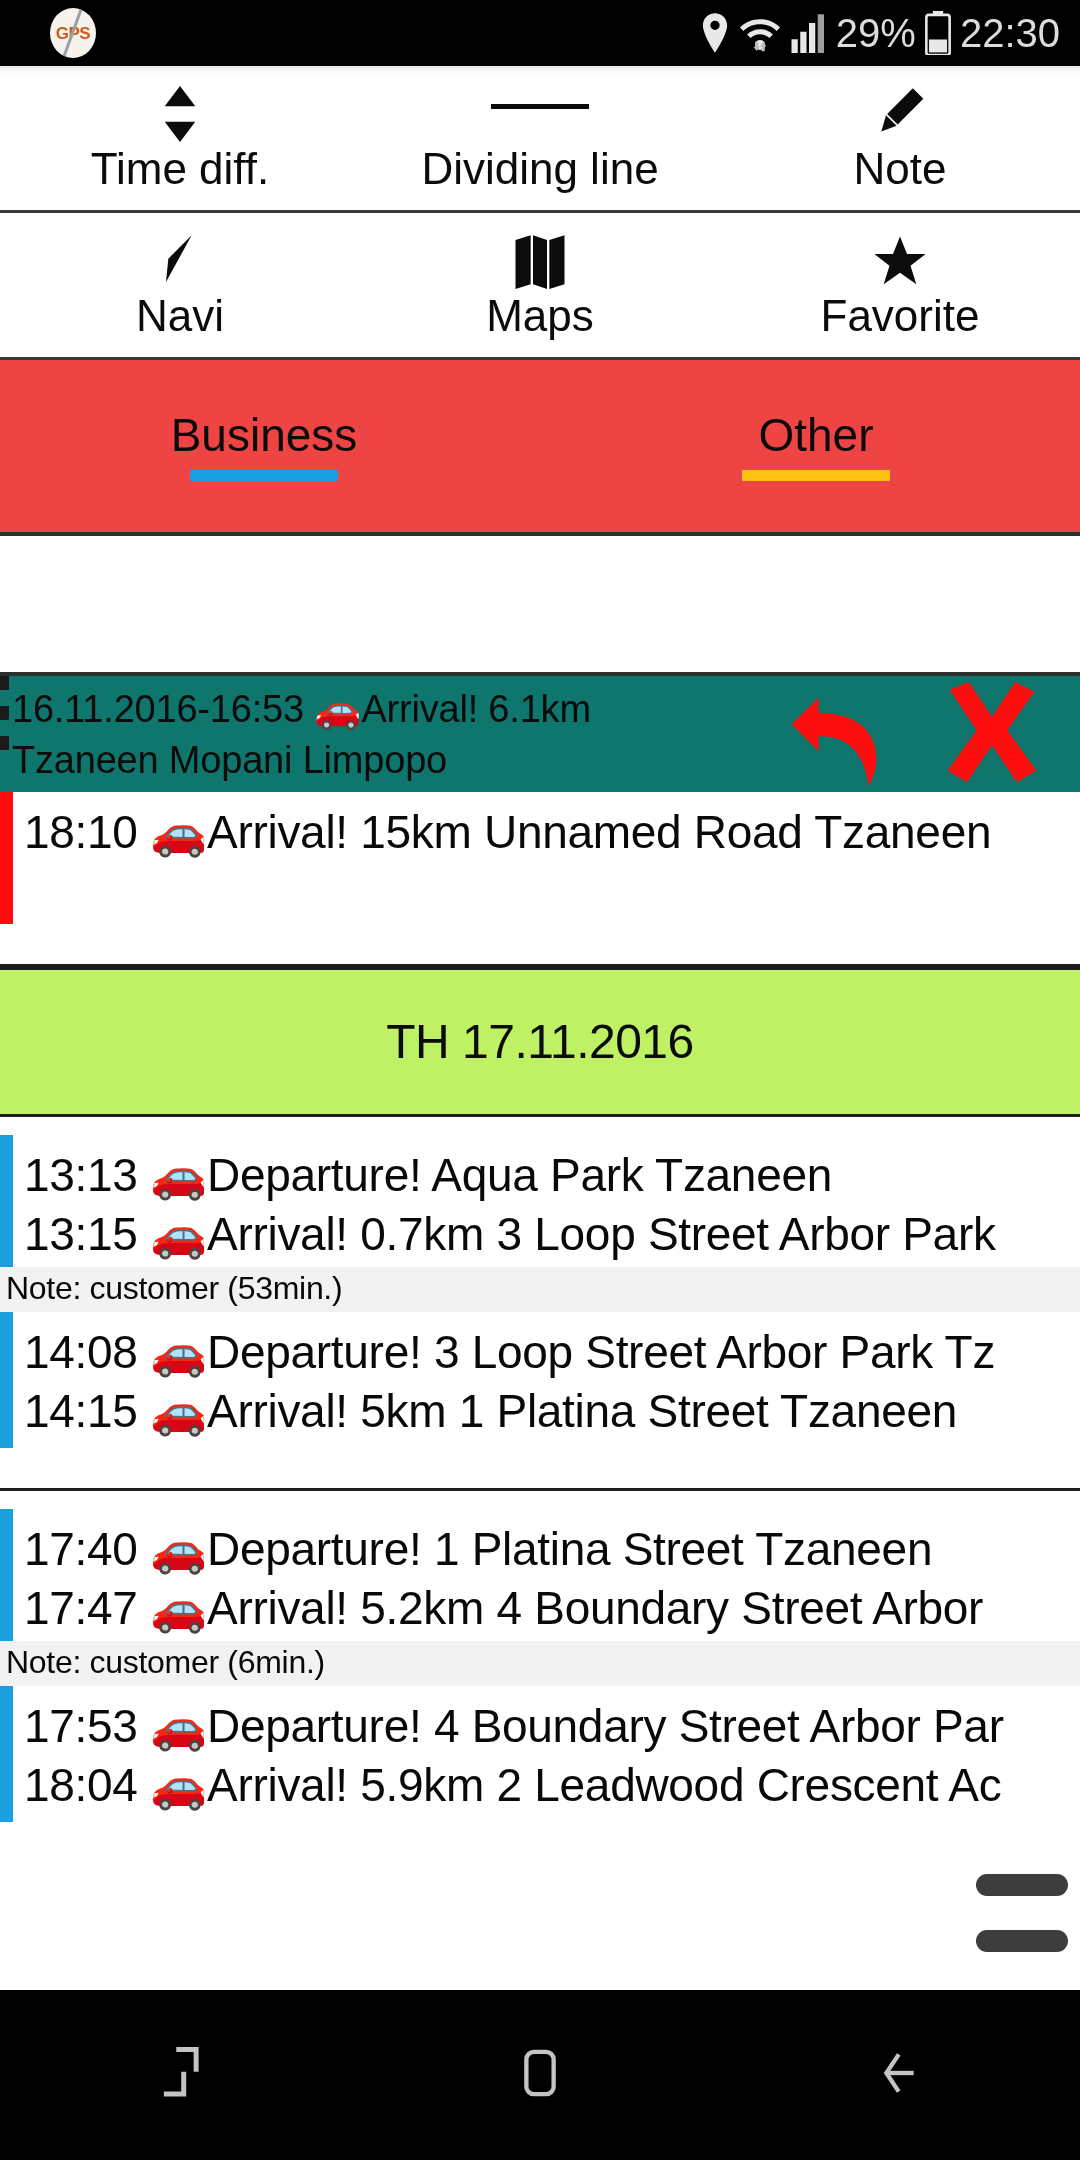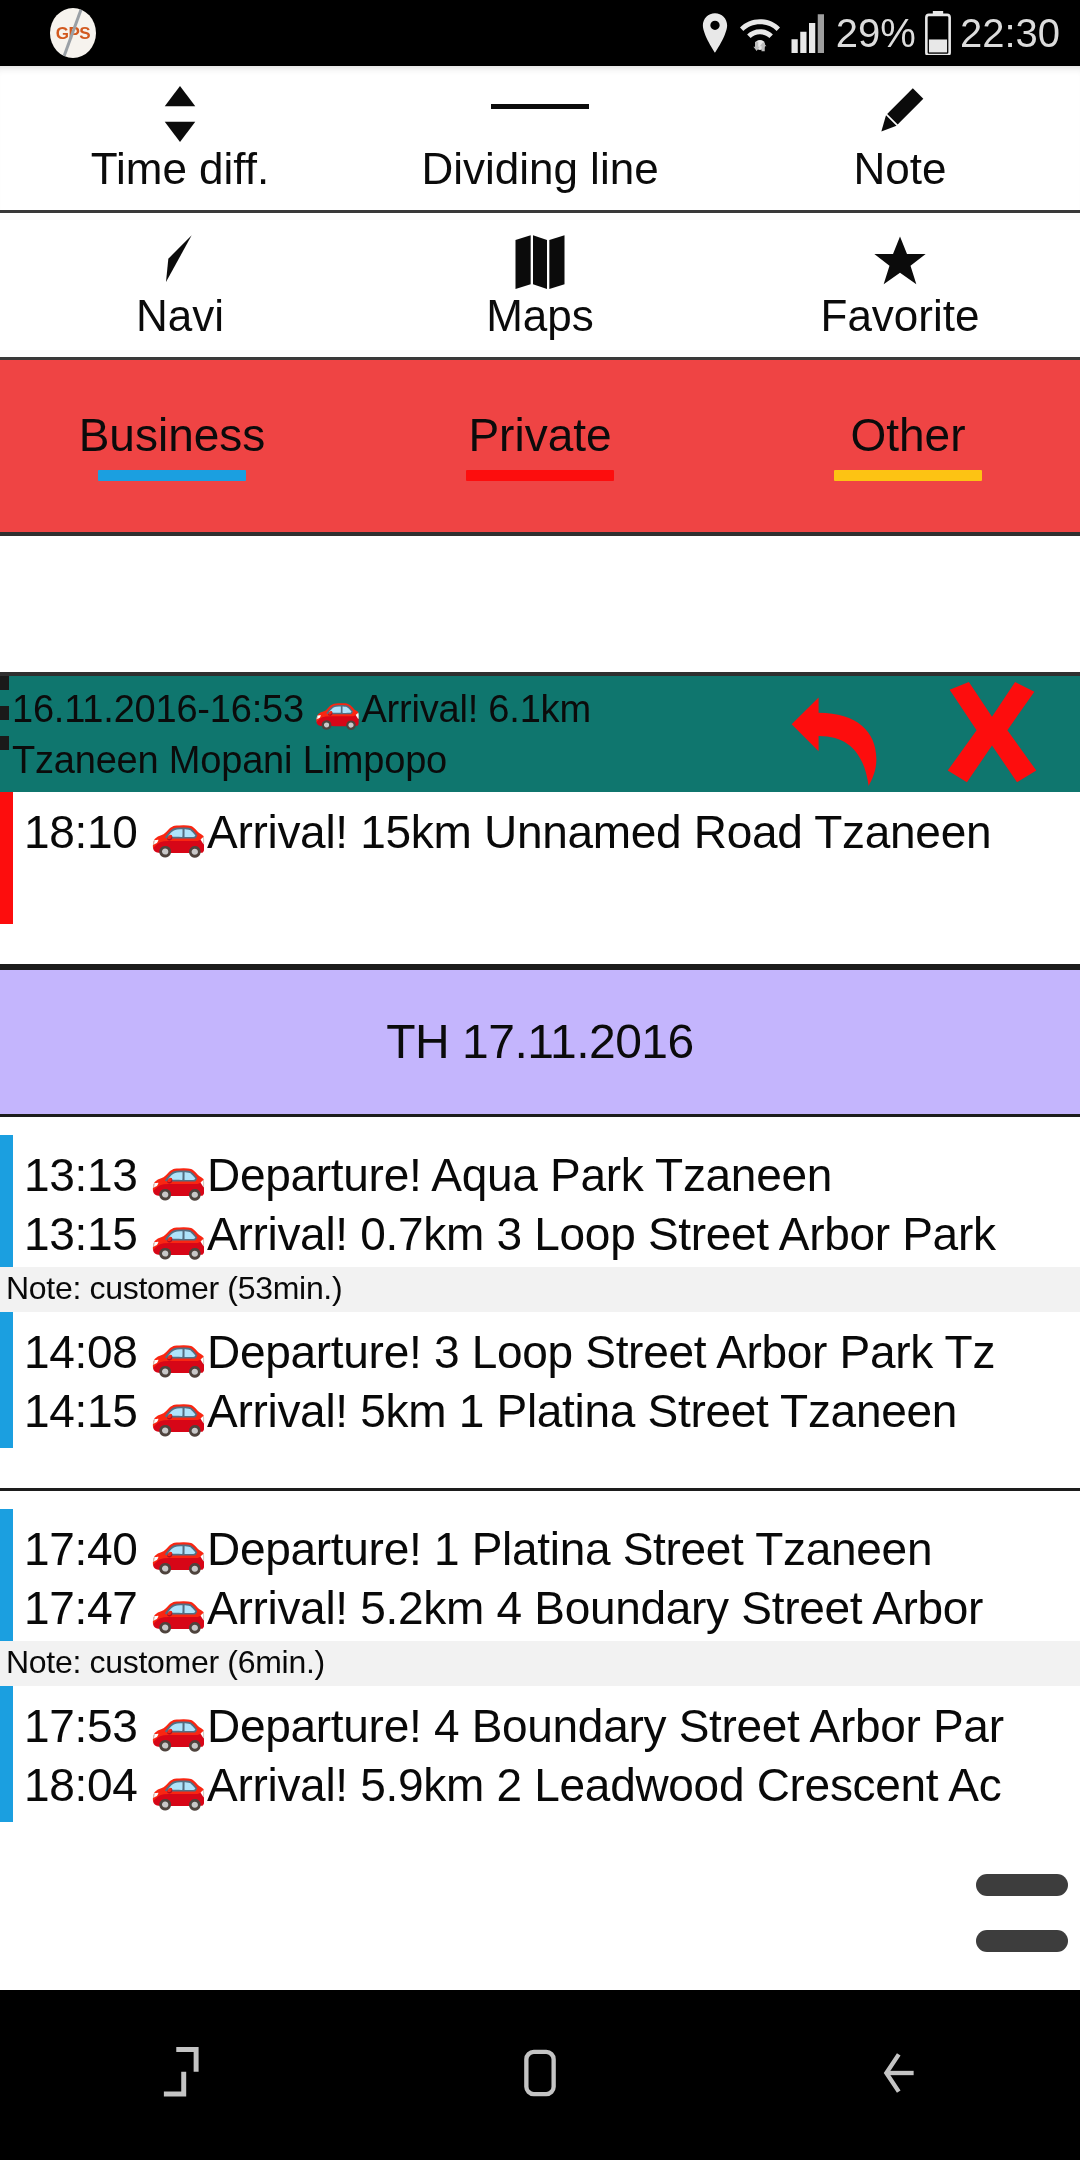--- a/index.html
+++ b/index.html
@@ -173,21 +173,21 @@
   }
   .gap-plain { width: 1080px; height: 18px; background: #ffffff; }
 
   
   .date-sep {
     width: 1080px;
     border-top: 3px solid #1d1d1d;
     border-bottom: 3px solid #1d1d1d;
     height: 150px;
     display: flex; align-items: center; justify-content: center;
-    background: #c4b5fd;
+    background: #bef264;
     box-sizing: border-box;
   }
   .date-sep .date-text {
     font-size: 48px; color: #0b0b0b; letter-spacing: -0.5px; line-height: 1;
   }
 
   
   .scroll-thumb {
     position: absolute; right: 12px; top: 1202px;
     width: 92px; height: 78px;
@@ -312,24 +312,20 @@
         <span class="tool-label">Favorite</span>
       </div>
     </div>
 
     <div class="cat-row">
       <div class="cat-cell">
         <span class="cat-label">Business</span>
         <span class="cat-underline" id="ul-business" style="background: rgb(27, 159, 224);"></span>
       </div>
       <div class="cat-cell">
-        <span class="cat-label">Private</span>
-        <span class="cat-underline" id="ul-private" style="background: rgb(253, 13, 13);"></span>
-      </div>
-      <div class="cat-cell">
         <span class="cat-label">Other</span>
         <span class="cat-underline" id="ul-other" style="background: rgb(253, 195, 19);"></span>
       </div>
     </div>
   </div>
 
   <div class="list-area">
 
     <div class="lastentry">
       <span class="edge-dashes">

